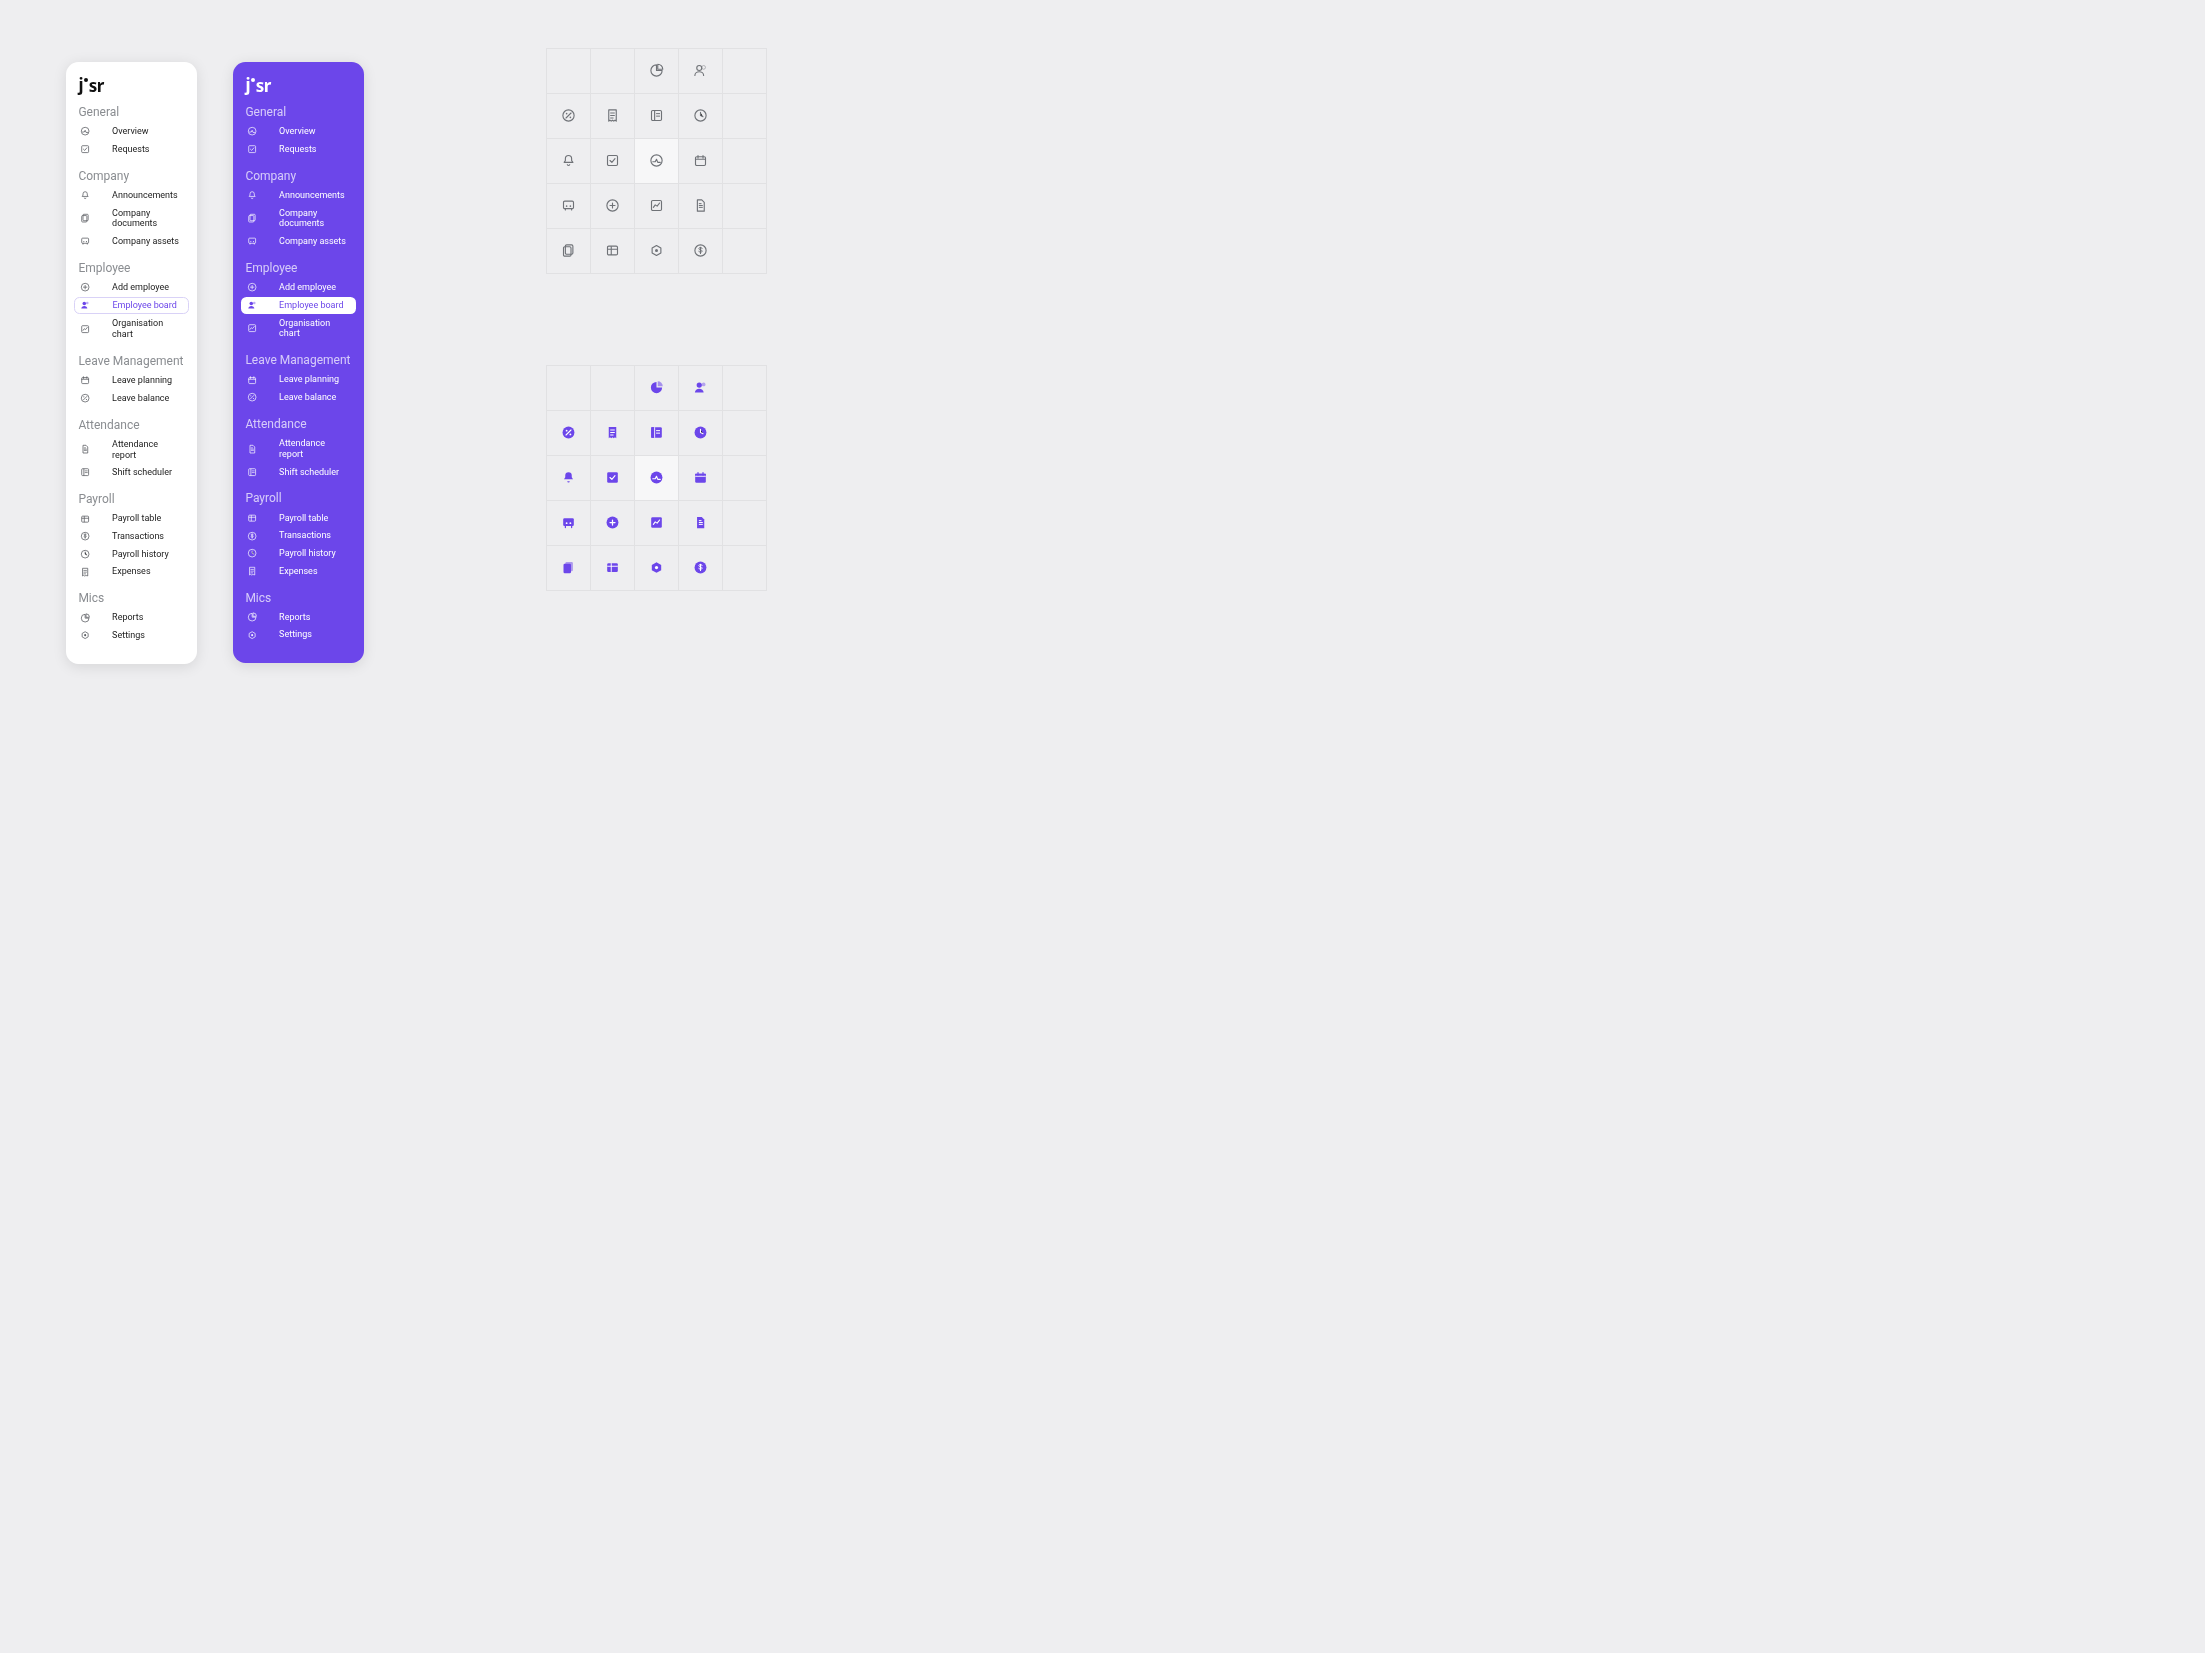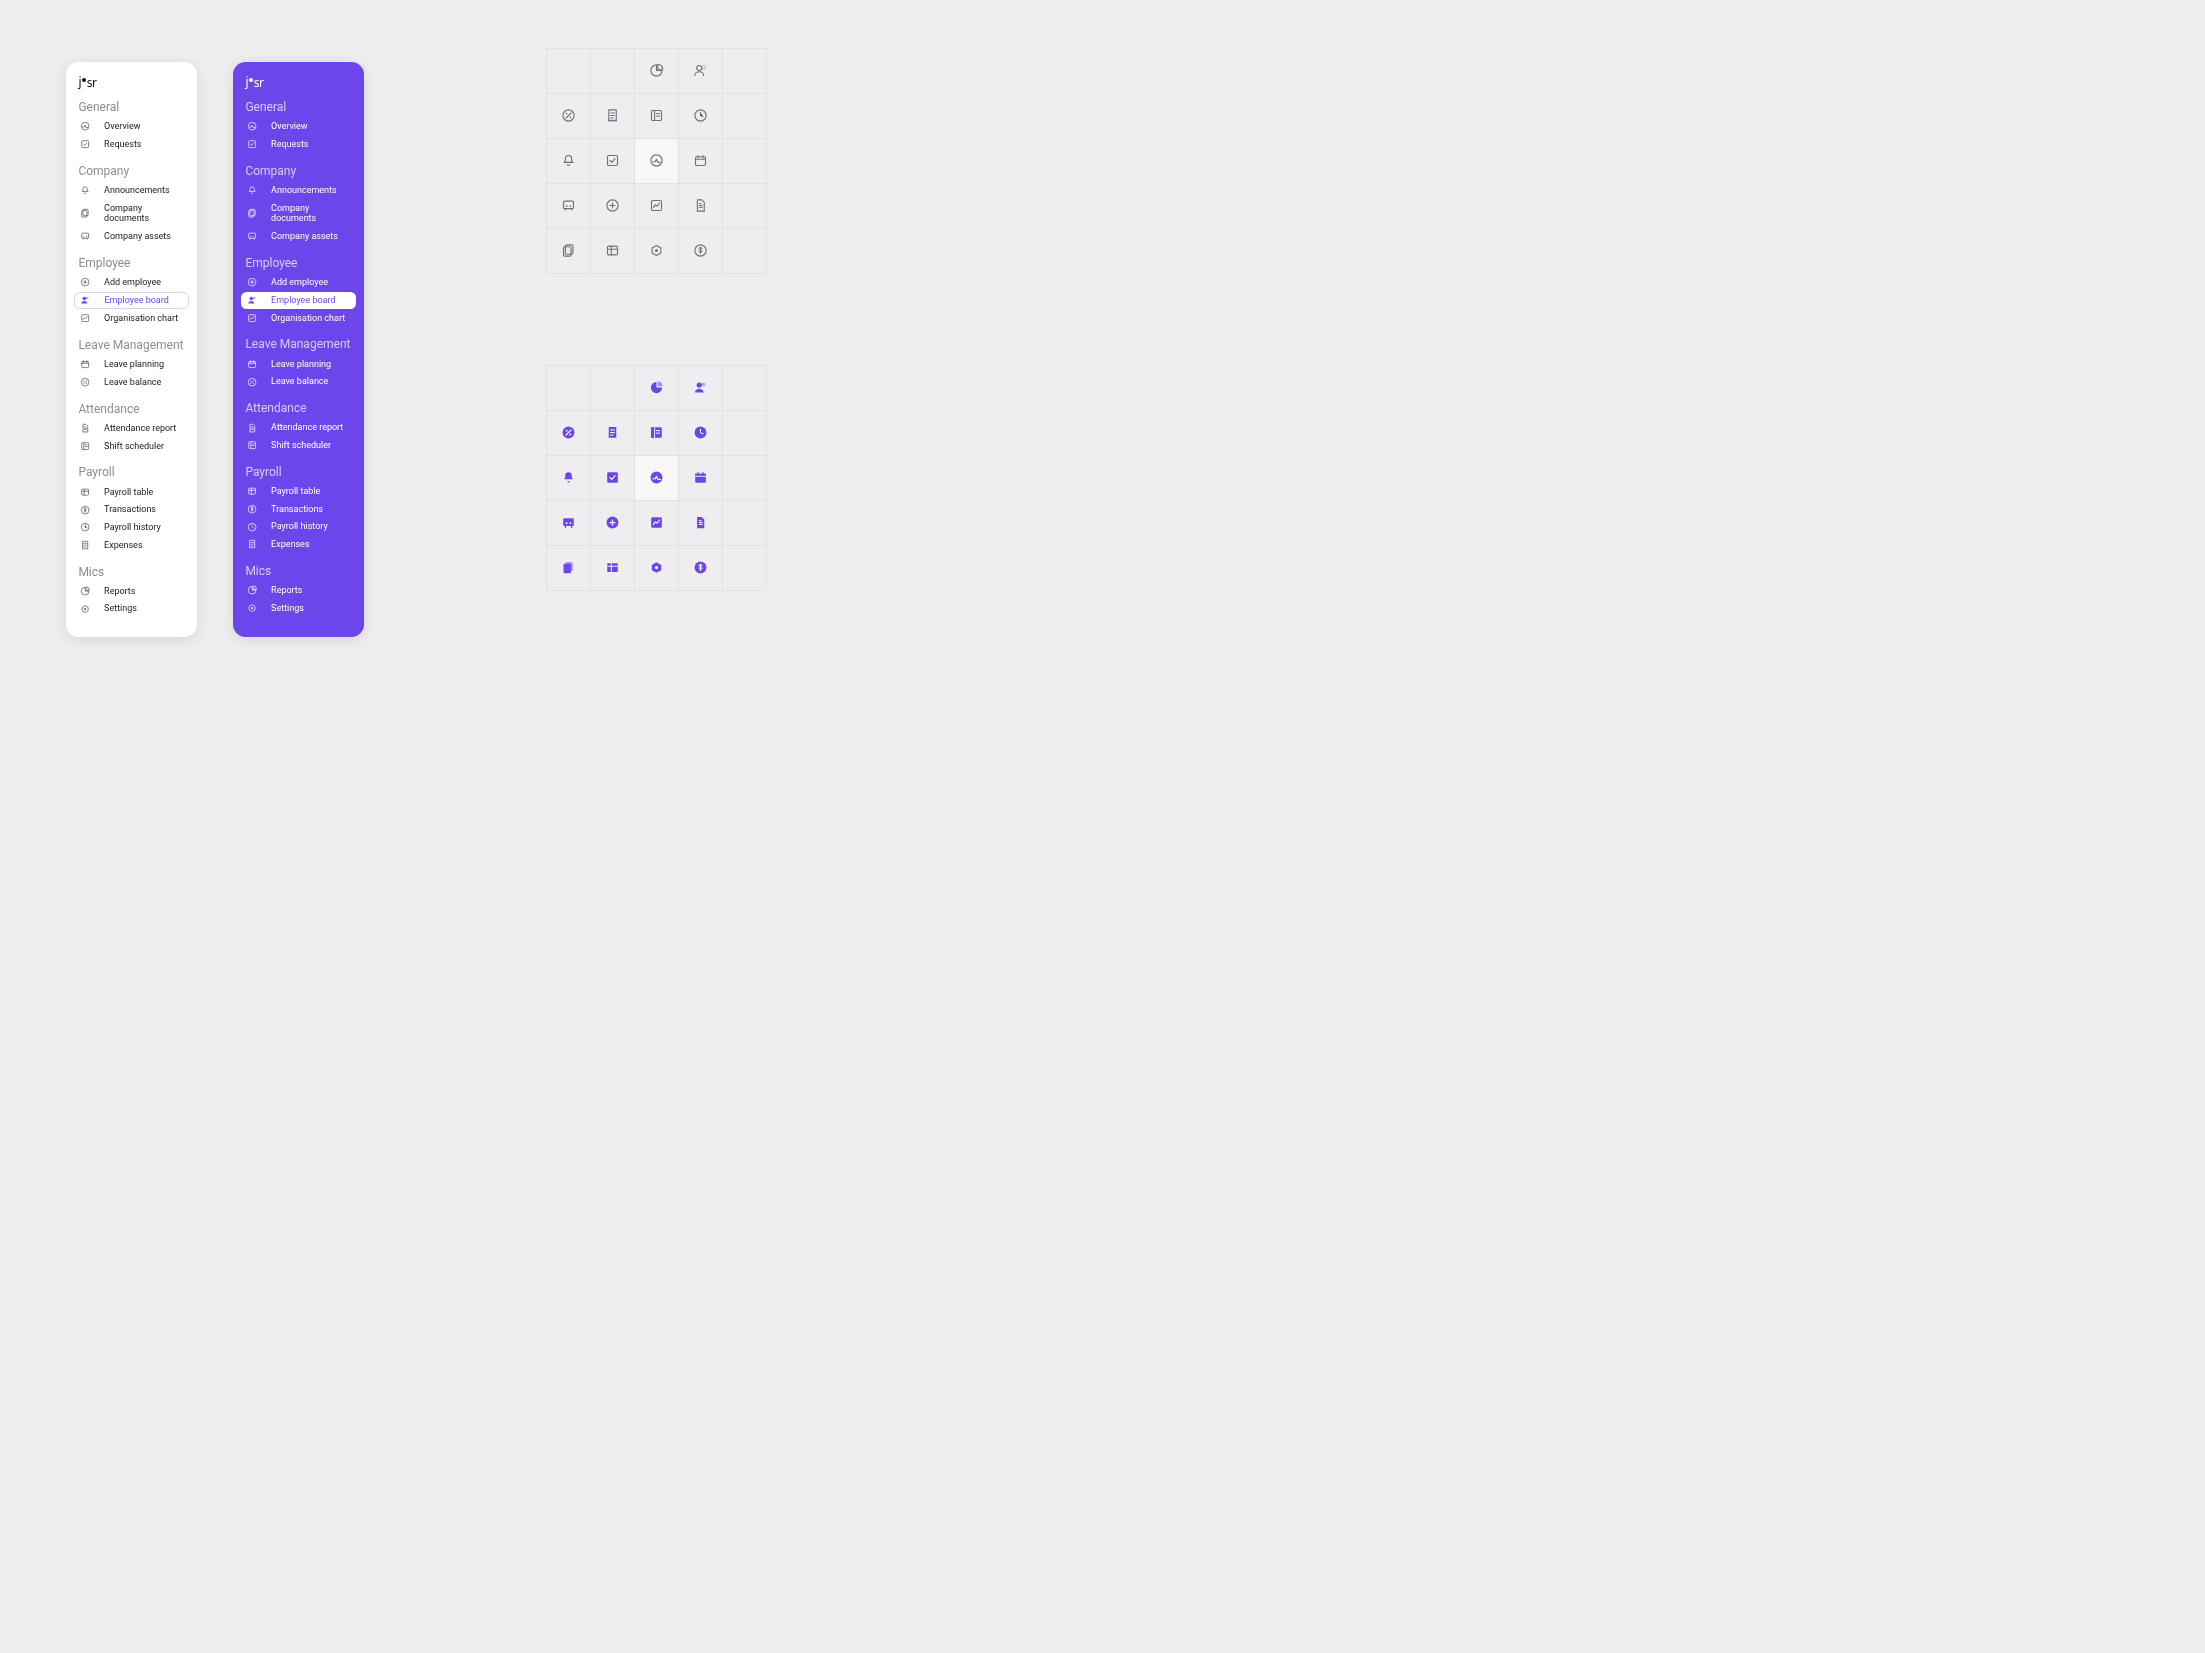--- a/index.html
+++ b/index.html
@@ -36,22 +36,22 @@
     top: 62px;
     width: 131px;
     border-radius: 12.4px;
     padding: 15px 8.3px 19.3px;
     box-shadow: 0 2.8px 13.8px rgba(0,0,0,0.10);
   }
   .sidebar.light { left: 66px; background: var(--panel-light); }
   .sidebar.purple { left: 233px; background: var(--panel-purple); }
 
   .logo {
-    font-weight: 400;
-    font-size: 12px;
+    font-weight: 700;
+    font-size: 17px;
     letter-spacing: -0.3px;
     margin: 0 0 9.6px 4.1px;
     font-family: system-ui, sans-serif;
     position: relative;
     line-height: 1;
   }
   .logo .l-j { text-transform: lowercase; display:inline-block; transform: translateY(-0.7px); }
   .logo .dot::before {
     content:""; display:inline-block; width:4.1px; height:4.1px; border-radius:50%;
     background: currentColor; vertical-align: top; margin: 0.7px 0.7px 0 0.7px;
@@ -62,21 +62,21 @@
   .section-head {
     font-size: 12px;
     margin: 11px 0 4.1px 4.1px;
   }
   .light .section-head { color: var(--text-gray); }
   .purple .section-head { color: var(--text-white-muted); }
 
   .nav-item {
     display: flex;
     align-items: center;
-    gap: 14px;
+    gap: 22px;
     padding: 3.1px 5.5px;
     border-radius: 5.5px;
     margin: 0.7px 0;
     cursor: pointer;
     font-size: 9px;
     line-height: 1.2;
   }
   .light .nav-item { color: #1a1a1a; }
   .purple .nav-item { color: #fff; }
 

